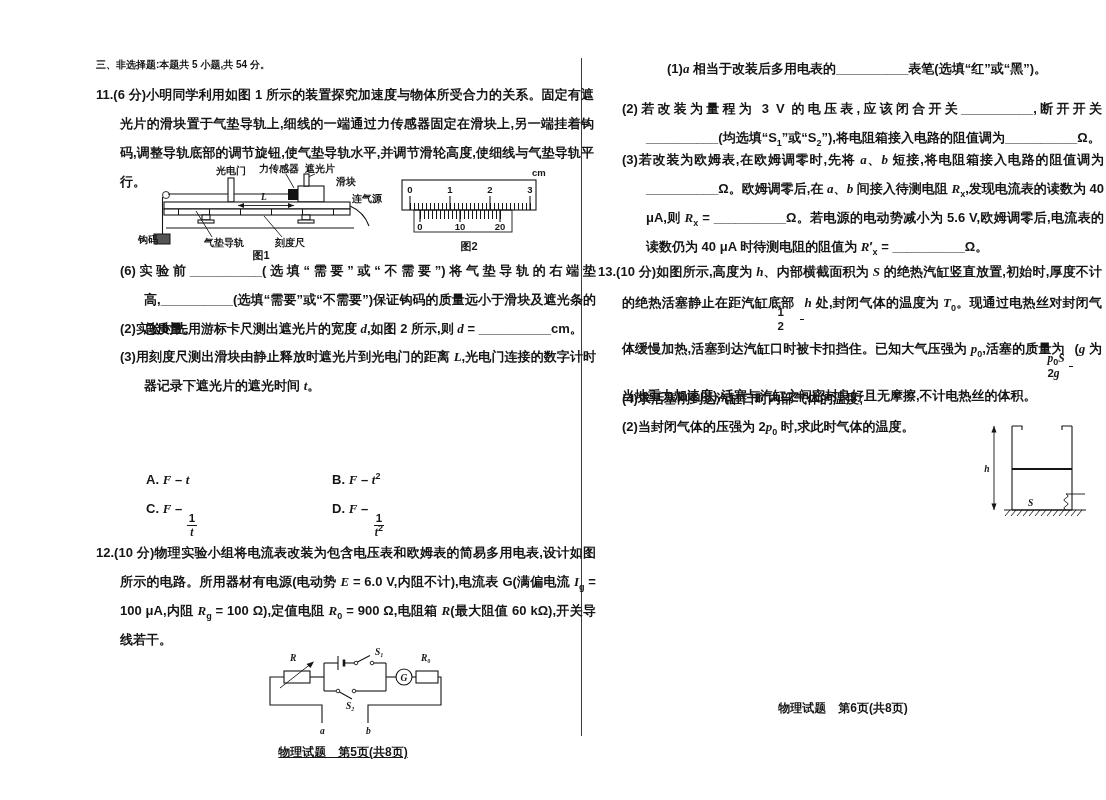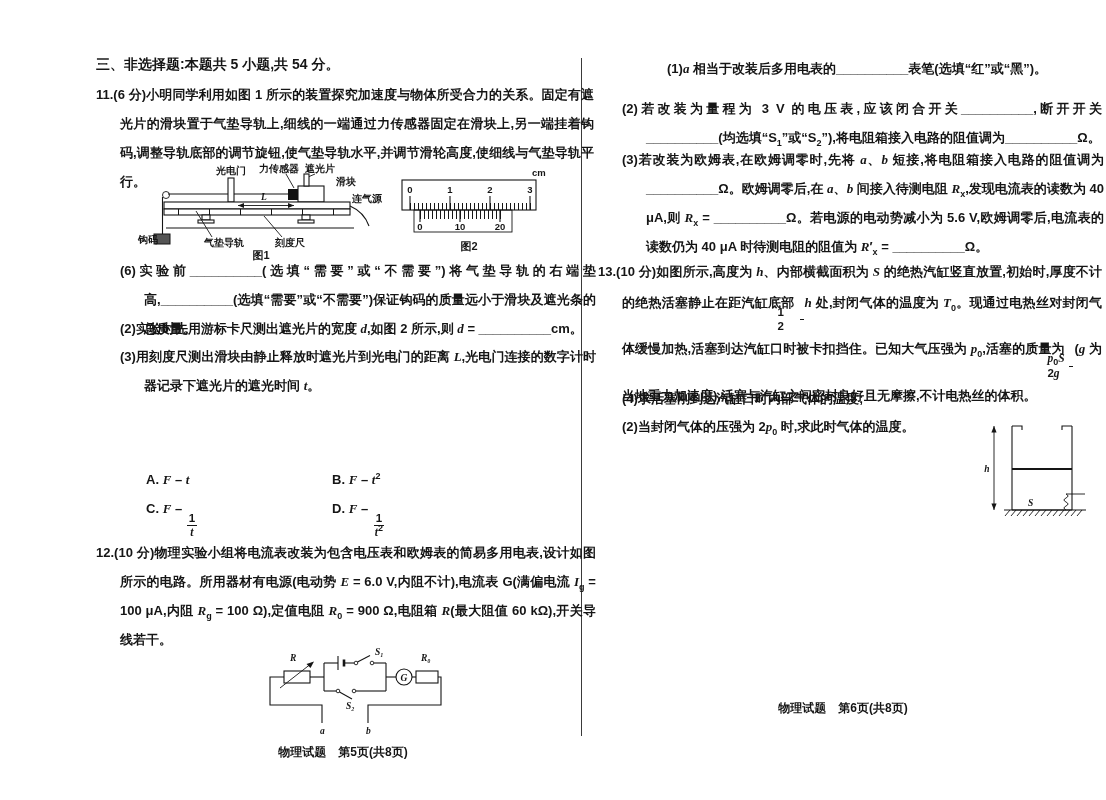--- a/index.html
+++ b/index.html
@@ -1,20 +1,20 @@
 <!DOCTYPE html>
 <html><head>
 <meta charset="utf-8">
 <style>
   html,body{margin:0;padding:0;background:#e8e8e8;}
   .canvas{position:relative;width:1106px;height:800px;background:#ffffff;overflow:hidden;
           font-family:"Liberation Sans","DejaVu Sans",sans-serif;color:#151515;}
   .txt{position:absolute;font-size:13px;line-height:29px;font-weight:bold;text-align:justify;}
   .hang{padding-left:24px;text-indent:-24px;}
-  .hdr{font-size:14px;}
+  .hdr{font-size:10px;}
   .opt{position:absolute;font-size:13px;font-weight:bold;white-space:nowrap;}
   .footer{position:absolute;font-size:12px;font-weight:bold;text-align:center;width:230px;}
   .divider{position:absolute;left:581px;top:58px;width:1px;height:678px;background:#3a3a3a;}
   i{font-family:"Liberation Serif","DejaVu Serif",serif;font-weight:bold;}
   sub,sup{font-size:9px;line-height:0;}
   .frac{display:inline-flex;flex-direction:column;align-items:center;vertical-align:-9px;
         line-height:1.15;font-size:11.5px;margin:0 1px;}
   .frac .fn{border-bottom:1.3px solid #151515;padding:0 2px;}
   .frac .fd{padding:0 2px;}
   svg{position:absolute;overflow:visible;}
@@ -160,21 +160,21 @@
     <line class="wire" x1="164" y1="27" x2="168" y2="27"></line>
 
     <rect class="box" x="168" y="21" width="22" height="12"></rect>
     <text class="fnum math" x="173" y="11">R₀</text>
 
     <polyline class="wire" points="190,27 193,27 193,55 120,55 120,73"></polyline>
     <text class="fnum math" x="72" y="84">a</text>
     <text class="fnum math" x="118" y="84">b</text>
   </svg>
 
-  <div class="footer" style="left:228px;top:744px;">物理试题　第5页(共8页)</div>
+  <div class="footer" style="left:228px;top:744px;text-decoration:underline;">物理试题　第5页(共8页)</div>
 
   <div class="txt hang" style="left:639px;top:54px;width:456px;margin-left:28px;">(1)<i>a</i> 相当于改装后多用电表的__________表笔(选填“红”或“黑”)。</div>
   <div class="txt hang" style="left:622px;top:87px;width:456px;margin-top:7px;">(2)若改装为量程为 3 V 的电压表,应该闭合开关__________,断开开关__________(均选填“S<sub>1</sub>”或“S<sub>2</sub>”),将电阻箱接入电路的阻值调为__________Ω。</div>
   <div class="txt hang" style="left:622px;top:145px;width:458px;">(3)若改装为欧姆表,在欧姆调零时,先将 <i>a</i>、<i>b</i> 短接,将电阻箱接入电路的阻值调为__________Ω。欧姆调零后,在 <i>a</i>、<i>b</i> 间接入待测电阻 <i>R</i><sub>x</sub>,发现电流表的读数为 40 μA,则 <i>R</i><sub>x</sub> = __________Ω。若电源的电动势减小为 5.6 V,欧姆调零后,电流表的读数仍为 40 μA 时待测电阻的阻值为 <i>R</i>′<sub>x</sub> = __________Ω。</div>
 
   <div class="txt hang" style="left:598px;top:256px;width:480px;line-height:31px;">13.(10 分)如图所示,高度为 <i>h</i>、内部横截面积为 <i>S</i> 的绝热汽缸竖直放置,初始时,厚度不计的绝热活塞静止在距汽缸底部 <span class="frac">
         <span class="fn">1</span>
         <span class="fd">2</span>
       </span><i>h</i> 处,封闭气体的温度为 <i>T</i><sub>0</sub>。现通过电热丝对封闭气体缓慢加热,活塞到达汽缸口时被卡扣挡住。已知大气压强为 <i>p</i><sub>0</sub>,活塞的质量为 <span class="frac">
         <span class="fn"><i>p</i><sub>0</sub><i>S</i></span>

